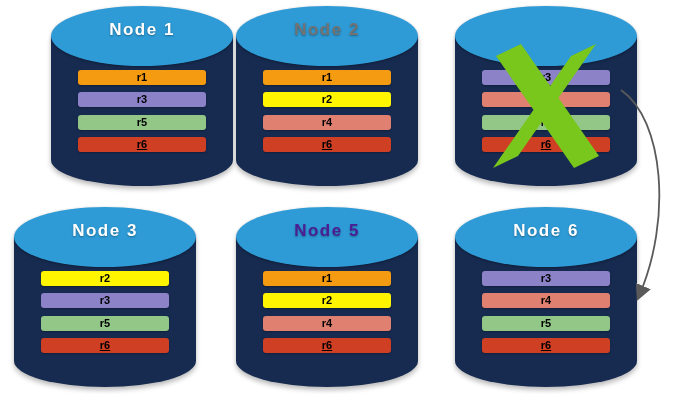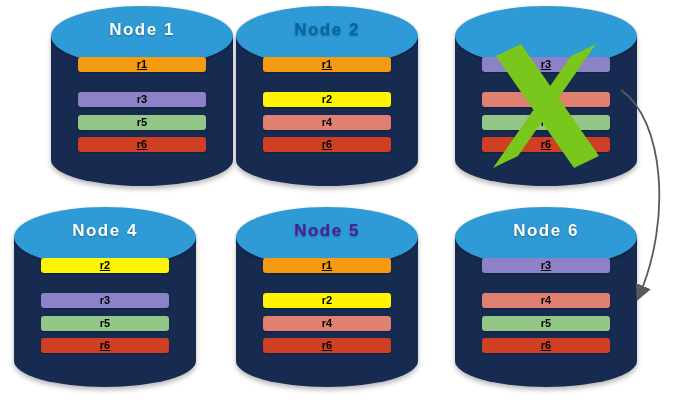--- a/index.html
+++ b/index.html
@@ -74,21 +74,21 @@
     width: 128px;
     height: 15px;
     border-radius: 3px;
     color: #000000;
     font-size: 11px;
     font-weight: bold;
     text-align: center;
     line-height: 15px;
     box-shadow: 0 1px 2px rgba(0,0,0,0.30);
   }
-  .bar.i0 { top: 51px; text-decoration: underline; }
+  .bar.i0 { top: 64px; }
   .bar.i1 { top: 86px; }
   .bar.i2 { top: 109px; }
   .bar.i3 { top: 131px; text-decoration: underline; }
 
   
   .cross {
     position: absolute;
     left: 0; top: 0;
     width: 182px;
     height: 180px;
@@ -126,21 +126,21 @@
       <div class="bars">
         <div class="bar i0" style="background: rgb(245, 155, 17);">r1</div>
         <div class="bar i1" style="background: rgb(140, 130, 200);">r3</div>
         <div class="bar i2" style="background: rgb(146, 199, 136);">r5</div>
         <div class="bar i3" style="background: rgb(206, 63, 35);">r6</div>
       </div>
     </div>
     <div class="node" style="left: 236px; top: 6px;">
       <div class="cyl-body" style="background: rgb(23, 43, 81);"></div>
       <div class="cyl-top" style="background: rgb(46, 155, 214);"></div>
-      <div class="node-label" style="color: #0369a1; text-align: center;">Node 2</div>
+      <div class="node-label" style="color: #737373; text-align: center;">Node 2</div>
       <div class="bars">
         <div class="bar i0" style="background: rgb(245, 155, 17);">r1</div>
         <div class="bar i1" style="background: rgb(255, 245, 0);">r2</div>
         <div class="bar i2" style="background: rgb(224, 128, 112);">r4</div>
         <div class="bar i3" style="background: rgb(206, 63, 35);">r6</div>
       </div>
     </div>
     <div class="node" style="left: 455px; top: 6px;">
       <div class="cyl-body" style="background: rgb(23, 43, 81);"></div>
       <div class="cyl-top" style="background: rgb(46, 155, 214);"></div>
@@ -153,21 +153,21 @@
       <svg class="cross" viewBox="0 0 182 180">
         <g fill="#79C61C">
           <path d="M41 50 L66 38 L144 150 L119 162 Z"></path>
           <path d="M141 38 L116 50 L38 162 L63 150 Z"></path>
         </g>
       </svg>
     </div>
     <div class="node" style="left: 14px; top: 207px;">
       <div class="cyl-body" style="background: rgb(23, 43, 81);"></div>
       <div class="cyl-top" style="background: rgb(46, 155, 214);"></div>
-      <div class="node-label" style="color: rgb(255, 255, 255);">Node 4</div>
+      <div class="node-label" style="color: rgb(255, 255, 255);">Node 3</div>
       <div class="bars">
         <div class="bar i0" style="background: rgb(255, 245, 0);">r2</div>
         <div class="bar i1" style="background: rgb(140, 130, 200);">r3</div>
         <div class="bar i2" style="background: rgb(146, 199, 136);">r5</div>
         <div class="bar i3" style="background: rgb(206, 63, 35);">r6</div>
       </div>
     </div>
     <div class="node" style="left: 236px; top: 207px;">
       <div class="cyl-body" style="background: rgb(23, 43, 81);"></div>
       <div class="cyl-top" style="background: rgb(46, 155, 214);"></div>

